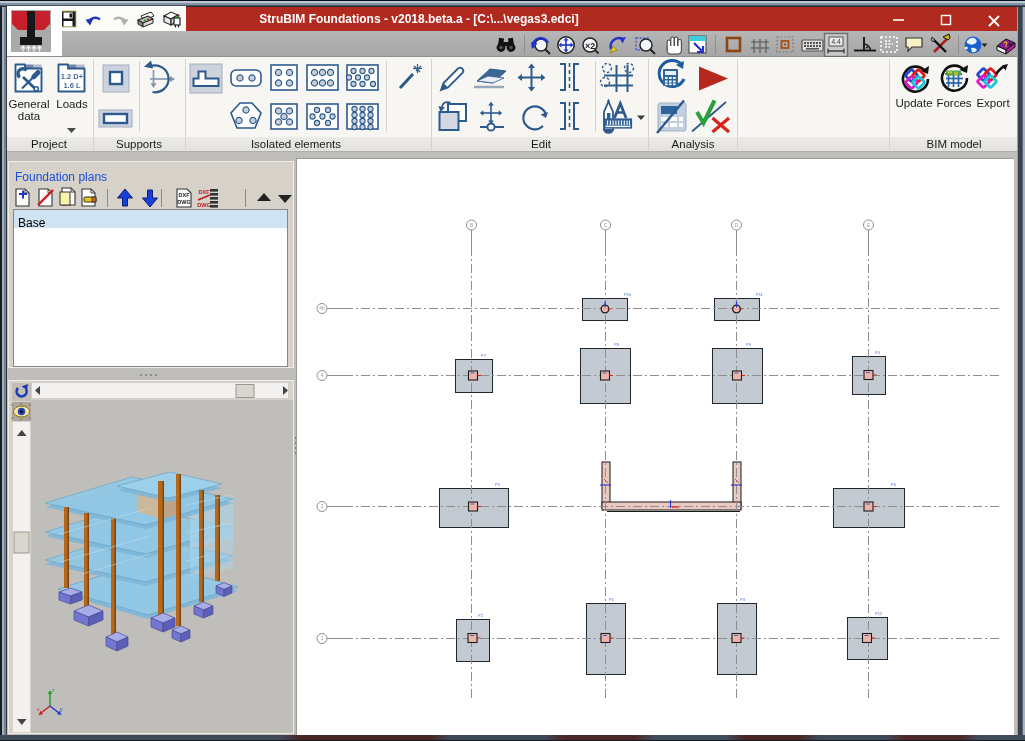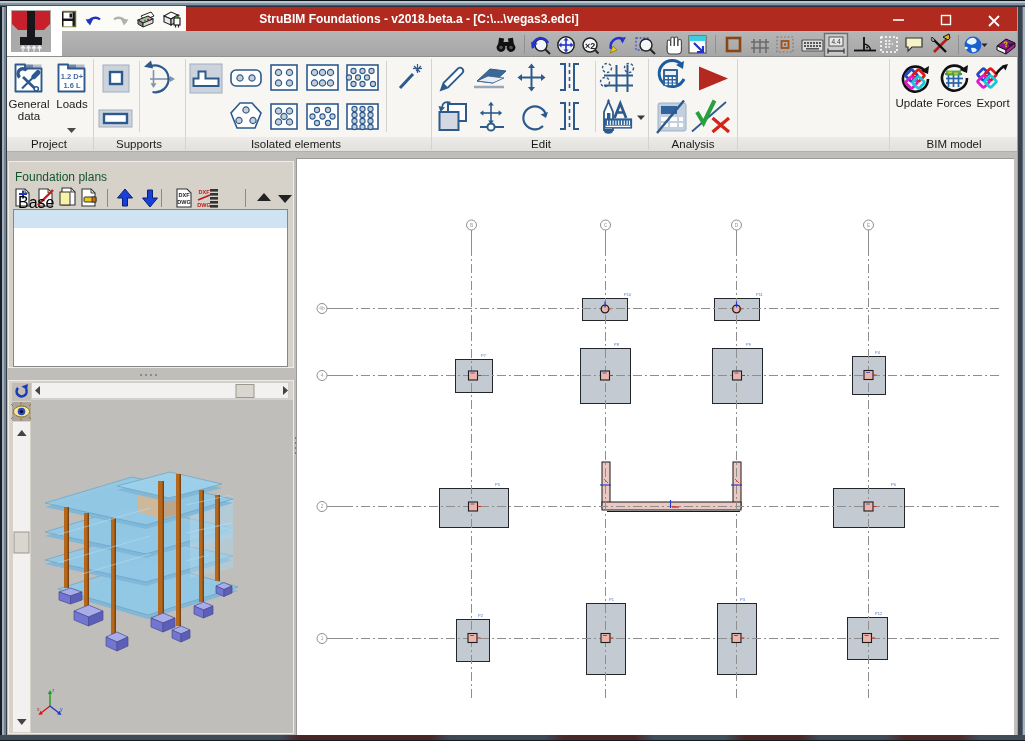--- a/index.html
+++ b/index.html
@@ -519,21 +519,21 @@
   </g>
   <g fill="#1a1a1a" font-size="11.5" text-anchor="middle">
     <text x="907" y="50">Update</text>
         <text x="947" y="50">Forces</text>
         <text x="986" y="50">Export</text>
   </g>
 </g>
 </svg>
 
 <div class="abs" style="left:8px;top:161px;width:286px;height:207px;background:#d6d2ca;border:1px solid #efece4;box-sizing:border-box;"></div>
-<div class="abs" style="left:15px;top:170px;color:#14532d;font-size:12px;">Foundation plans</div>
+<div class="abs" style="left:15px;top:170px;color:#1d4ed8;font-size:12px;">Foundation plans</div>
 <svg class="abs" style="left:8px;top:186px;" width="286" height="24" id="fptools">
 <defs>
 <g id="page">
         <path d="M0 0 h9 l4 4 v13 h-13 z" fill="#fff" stroke="#333" stroke-width="1.1"></path>
         <path d="M9 0 l4 4 h-4 z" fill="#ddd" stroke="#333" stroke-width="0.9"></path>
       </g>
 </defs>
 <g stroke="#8a8a8a" stroke-width="1">
   <line x1="99.5" y1="3" x2="99.5" y2="21"></line>
       <line x1="153.5" y1="3" x2="153.5" y2="21"></line>
@@ -574,21 +574,21 @@
         <rect x="13" y="13" width="8" height="2.6"></rect>
         <rect x="13" y="17" width="8" height="2.6"></rect>
   </g>
 </g>
 
 <path d="M249 15 l7 -8 7 8 z" fill="#222"></path>
 <path d="M270 9 l7 8 7 -8 z" fill="#222"></path>
 </svg>
 <div class="abs" style="left:13px;top:209px;width:275px;height:158px;background:#fff;border:1px solid #868686;box-sizing:border-box;"></div>
 <div class="abs" style="left:14px;top:210px;width:273px;height:18px;background:#cfe3f2;"></div>
-<div class="abs" style="left:18px;top:194px;font-size:16px;color:#000;">Base</div>
+<div class="abs" style="left:18px;top:216px;font-size:12px;color:#000;">Base</div>
 
 <svg class="abs" style="left:140px;top:371px;" width="22" height="8">
     <g fill="#8a8a8a">
       <rect x="0" y="3" width="2" height="2"></rect>
       <rect x="5" y="3" width="2" height="2"></rect>
       <rect x="10" y="3" width="2" height="2"></rect>
       <rect x="15" y="3" width="2" height="2"></rect>
     </g>
   </svg>
 

